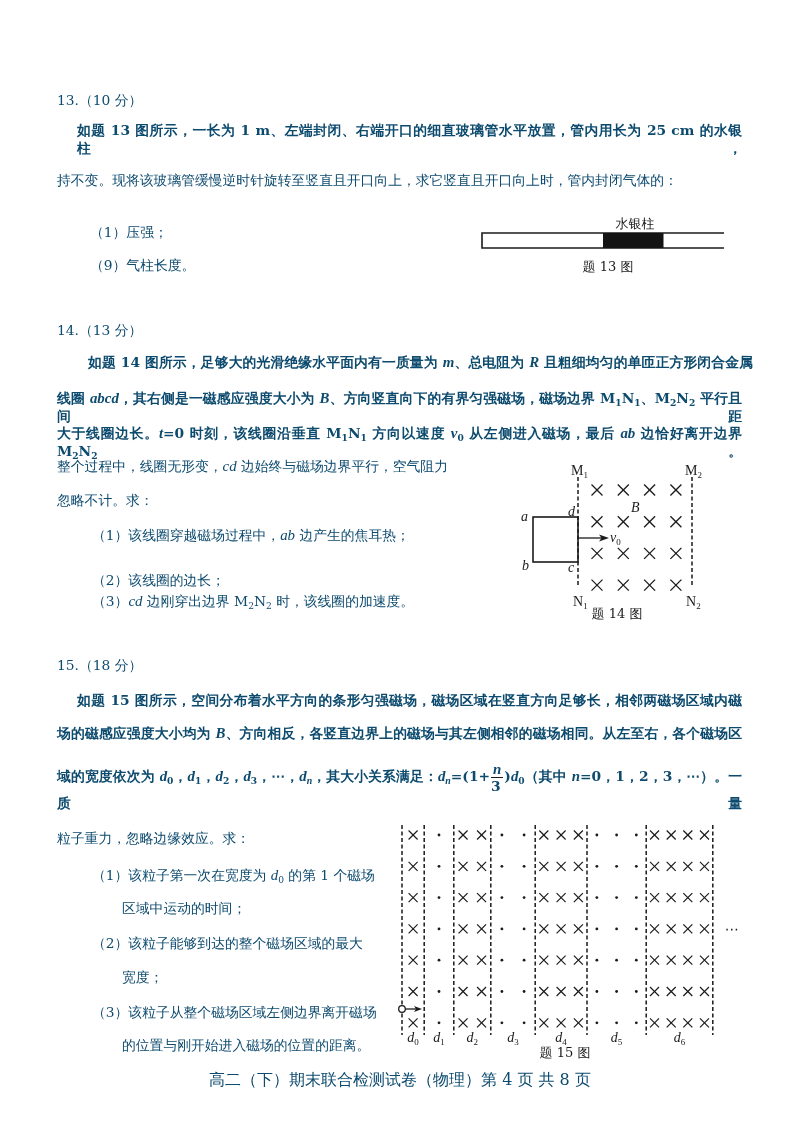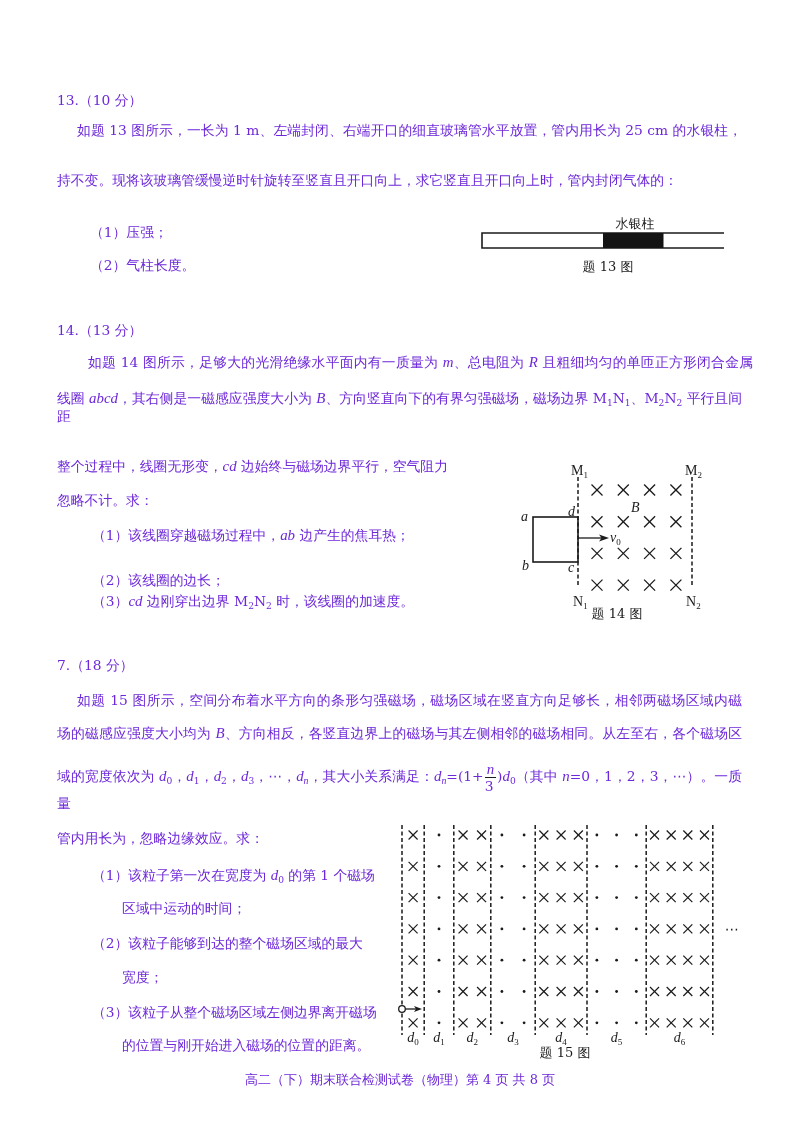--- a/index.html
+++ b/index.html
@@ -1,51 +1,52 @@
 <!DOCTYPE html>
 <html><head>
 <meta charset="utf-8">
 <style>
 html,body{margin:0;padding:0;background:#ffffff;}
 #page{position:relative;width:800px;height:1102px;background:#ffffff;overflow:hidden;
-  font-family:"DejaVu Serif","Liberation Serif",serif;font-size:13.8px;color:#6d28d9;}
+  font-family:"DejaVu Serif","Liberation Serif",serif;font-size:13.8px;color:#0c4a6e;}
 .ln{position:absolute;line-height:18px;white-space:nowrap;}
-.full{white-space:normal;text-align:justify;text-align-last:justify;height:18px;}
+.full{white-space:normal;text-align:justify;text-align-last:justify;height:18px;font-weight:bold;}
 .ln i{font-family:"Liberation Serif","DejaVu Serif",serif;font-style:italic;font-size:1.08em;}
 .ln sub{font-size:0.66em;vertical-align:-0.28em;line-height:0;}
 .frac{display:inline-block;vertical-align:middle;text-align:center;line-height:16px;margin:0 1px;}
 .frac>span{display:block;}
 .frac .num{border-bottom:1px solid #1b1b1b;padding:0 2px;}
 svg{position:absolute;overflow:visible;}
 svg text{font-family:"Liberation Serif","DejaVu Serif",serif;fill:#1b1b1b;font-size:14px;}
 svg text.cap{font-family:"DejaVu Serif","Liberation Serif",serif;font-size:13px;}
 svg text.it{font-style:italic;}
-#footer{position:absolute;left:0;width:800px;top:1071px;text-align:center;font-size:13px;line-height:18px;}
+#footer{position:absolute;left:0;width:800px;top:1071px;text-align:center;font-size:16px;line-height:18px;}
 </style>
 </head>
 <body>
 
 <div id="page">
 
   <div class="ln" style="left:57px;top:91px">13.（10 分）</div>
   <div class="ln full" style="left:77px;top:121px;width:665px">如题 13 图所示，一长为 1 m、左端封闭、右端开口的细直玻璃管水平放置，管内用长为 25 cm 的水银柱，</div>
   <div class="ln" style="left:57px;top:171px">持不变。现将该玻璃管缓慢逆时针旋转至竖直且开口向上，求它竖直且开口向上时，管内封闭气体的：</div>
   <div class="ln" style="left:90px;top:223px">（1）压强；</div>
-  <div class="ln" style="left:90px;top:256px">（2）气柱长度。</div>
+  <div class="ln" style="left:90px;top:256px">（9）气柱长度。</div>
 
   <svg id="fig13" style="left:470px;top:210px" width="270" height="70">
     <path d="M254 23 H12 V38 H254" fill="none" stroke="#1b1b1b" stroke-width="1.6"></path>
     <rect id="f13-hg" y="23" height="15" fill="#141414" x="133" width="60.5"></rect>
     <text x="165" y="18" text-anchor="middle" class="cap">水银柱</text>
     <text x="138" y="61" text-anchor="middle" class="cap">题 13 图</text>
   </svg>
 
   <div class="ln" style="left:57px;top:321px">14.（13 分）</div>
   <div class="ln full" style="left:88px;top:353px;width:665px">如题 14 图所示，足够大的光滑绝缘水平面内有一质量为 <i>m</i>、总电阻为 <i>R</i> 且粗细均匀的单匝正方形闭合金属</div>
   <div class="ln full" style="left:57px;top:389px;width:685px">线圈 <i>abcd</i>，其右侧是一磁感应强度大小为 <i>B</i>、方向竖直向下的有界匀强磁场，磁场边界 M<sub>1</sub>N<sub>1</sub>、M<sub>2</sub>N<sub>2</sub> 平行且间距</div>
+  <div class="ln full" style="left:57px;top:424px;width:685px">大于线圈边长。<i>t</i>=0 时刻，该线圈沿垂直 M<sub>1</sub>N<sub>1</sub> 方向以速度 <i>v</i><sub>0</sub> 从左侧进入磁场，最后 <i>ab</i> 边恰好离开边界 M<sub>2</sub>N<sub>2</sub>。</div>
   <div class="ln" style="left:57px;top:457px">整个过程中，线圈无形变，<i>cd</i> 边始终与磁场边界平行，空气阻力</div>
   <div class="ln" style="left:57px;top:491px">忽略不计。求：</div>
   <div class="ln" style="left:92px;top:526px">（1）该线圈穿越磁场过程中，<i>ab</i> 边产生的焦耳热；</div>
   <div class="ln" style="left:92px;top:571px">（2）该线圈的边长；</div>
   <div class="ln" style="left:92px;top:592px">（3）<i>cd</i> 边刚穿出边界 M<sub>2</sub>N<sub>2</sub> 时，该线圈的加速度。</div>
 
   <svg id="fig14" style="left:510px;top:455px" width="220" height="175">
     <line x1="68" y1="22" x2="68" y2="132" stroke="#1b1b1b" stroke-width="1.5" stroke-dasharray="4,2.5"></line>
     <line x1="182" y1="22" x2="182" y2="132" stroke="#1b1b1b" stroke-width="1.5" stroke-dasharray="4,2.5"></line>
     <rect x="23" y="62" width="45" height="45" fill="none" stroke="#1b1b1b" stroke-width="1.6"></rect>
@@ -124,25 +125,25 @@
     <text x="176" y="151"><tspan>N</tspan><tspan font-size="9" dy="3">2</tspan></text>
     <text x="11" y="66" class="it">a</text>
     <text x="12" y="115" class="it">b</text>
     <text x="58" y="117" class="it">c</text>
     <text x="58" y="61" class="it">d</text>
     <text x="121" y="57" class="it">B</text>
     <text x="100" y="87"><tspan class="it" font-style="italic">v</tspan><tspan font-size="9" dy="3">0</tspan></text>
     <text x="107" y="163" text-anchor="middle" class="cap">题 14 图</text>
   </svg>
 
-  <div class="ln" style="left:57px;top:656px">7.（18 分）</div>
+  <div class="ln" style="left:57px;top:656px">15.（18 分）</div>
   <div class="ln full" style="left:77px;top:691px;width:665px">如题 15 图所示，空间分布着水平方向的条形匀强磁场，磁场区域在竖直方向足够长，相邻两磁场区域内磁</div>
   <div class="ln full" style="left:57px;top:724px;width:685px">场的磁感应强度大小均为 <i>B</i>、方向相反，各竖直边界上的磁场与其左侧相邻的磁场相同。从左至右，各个磁场区</div>
   <div class="ln full" style="left:57px;top:761px;width:685px"><span>域的宽度依次为 <i>d</i><sub>0</sub>，<i>d</i><sub>1</sub>，<i>d</i><sub>2</sub>，<i>d</i><sub>3</sub>，⋯，<i>d</i><sub><i>n</i></sub>，其大小关系满足：</span><span><span><i>d</i><sub><i>n</i></sub>=(1+</span><span class="frac"><span class="num"><i>n</i></span><span class="den">3</span></span><span>)<i>d</i><sub>0</sub></span></span><span>（其中 <i>n</i>=0，1，2，3，⋯）。一质量</span></div>
-  <div class="ln" style="left:57px;top:829px">管内用长为，忽略边缘效应。求：</div>
+  <div class="ln" style="left:57px;top:829px">粒子重力，忽略边缘效应。求：</div>
 
   <div class="ln" style="left:92px;top:866px">（1）该粒子第一次在宽度为 <i>d</i><sub>0</sub> 的第 1 个磁场</div>
   <div class="ln" style="left:122px;top:899px">区域中运动的时间；</div>
   <div class="ln" style="left:92px;top:934px">（2）该粒子能够到达的整个磁场区域的最大</div>
   <div class="ln" style="left:122px;top:968px">宽度；</div>
   <div class="ln" style="left:92px;top:1003px">（3）该粒子从整个磁场区域左侧边界离开磁场</div>
   <div class="ln" style="left:122px;top:1036px">的位置与刚开始进入磁场的位置的距离。</div>
 
   <svg id="fig15" style="left:390px;top:820px" width="360" height="245">
 

